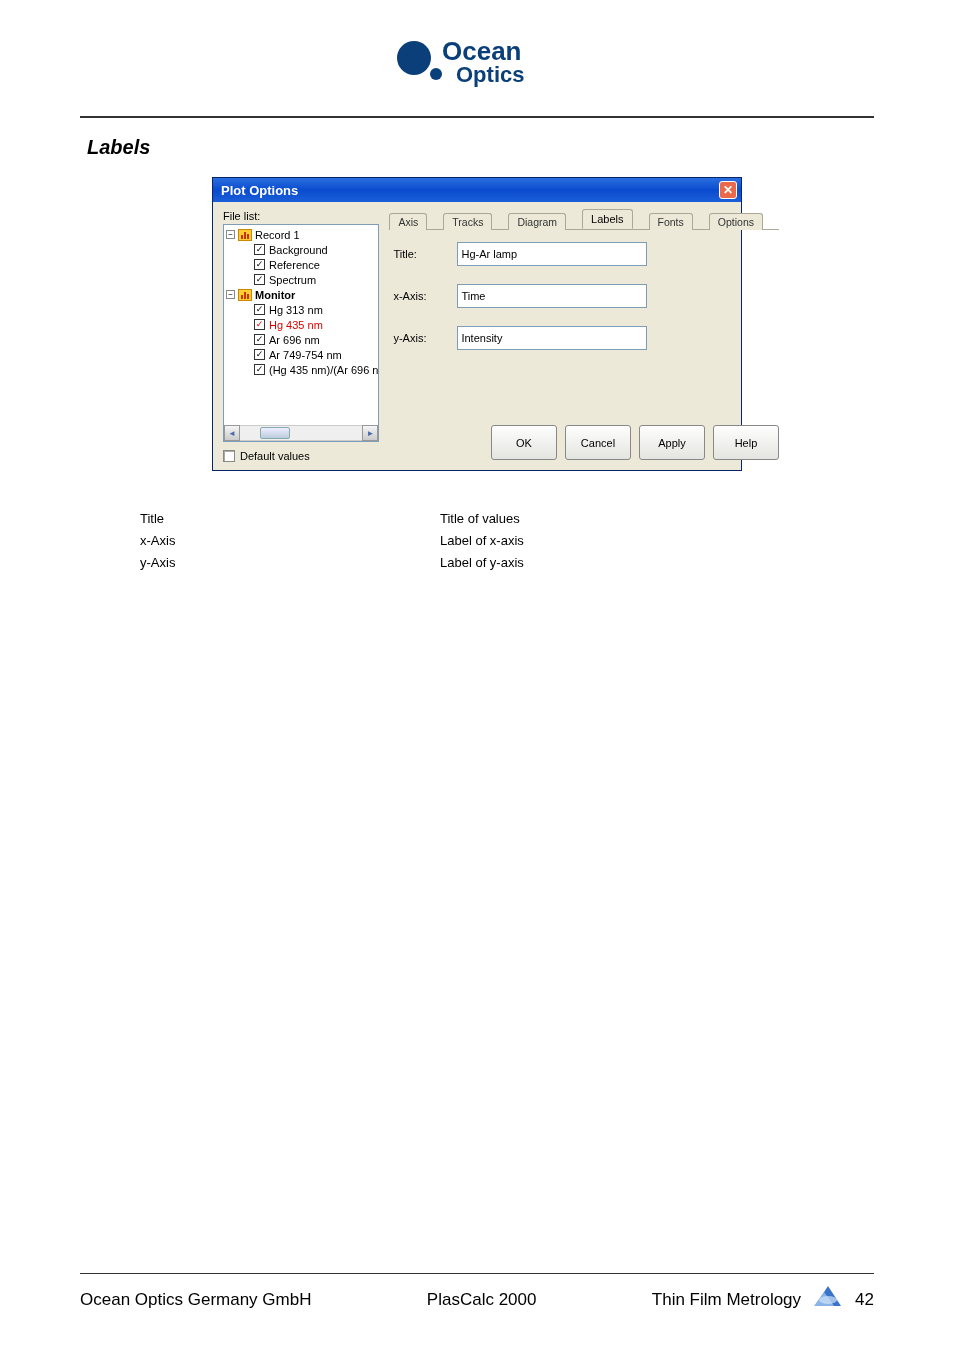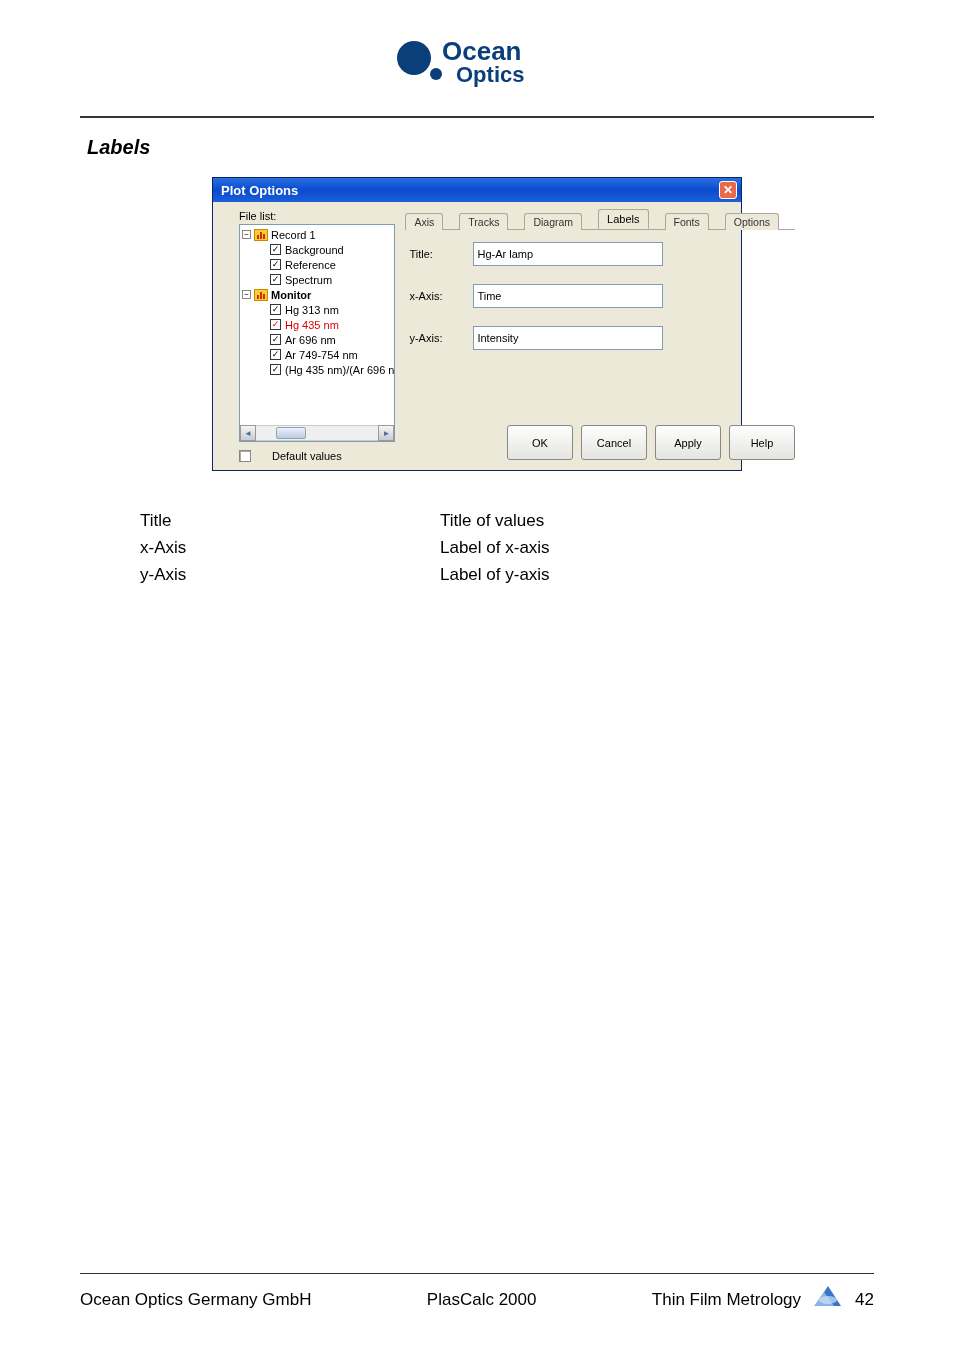--- a/index.html
+++ b/index.html
@@ -58,21 +58,21 @@
     border: 1px solid #fff;
     border-radius: 3px;
     color: #fff;
     display: flex; align-items: center; justify-content: center;
     font-weight: bold;
     font-size: 12px;
     line-height: 1;
   }
   .dlg-body {
     display: flex;
-    padding: 8px 10px 8px 26px;
+    padding: 8px 10px 8px 10px;
   }
   .left-pane {
     width: 160px;
   }
   .file-list-label {
     font-size: 11px;
     margin-bottom: 2px;
   }
   .tree {
     border: 1px solid #7f9db9;
@@ -139,21 +139,20 @@
     display: flex; align-items:center; justify-content:center;
     font-size: 8px; color:#4a6ea9;
   }
   .sc-track { flex:1; background:#efefef; position:relative; border-top:1px solid #ccc; border-bottom:1px solid #ccc;}
   .sc-thumb { position:absolute; left:20px; top:1px; bottom:1px; width:30px; background:linear-gradient(#eef,#bcd); border:1px solid #8aa; border-radius:2px;}
   .default-row {
     margin-top: 8px;
     display: flex;
     align-items: center;
     font-size: 11px;
-    gap: 16px;
   }
   .default-row .chk3d {
     width: 12px; height: 12px;
     border: 1px solid #888;
     background: #fff;
     box-shadow: inset 1px 1px 0 #aaa;
     margin-right: 5px;
   }
   .right-pane {
     flex: 1;
@@ -218,21 +217,21 @@
     width: 66px;
     height: 35px;
     font-size: 11px;
     border: 1px solid #888;
     background: linear-gradient(#fefefe,#e4e4e0);
     border-radius: 3px;
     font-family: Tahoma, Arial, sans-serif;
   }
   .desc-table {
     margin: 22px 0 0 60px;
-    font-size: 17px;
+    font-size: 13px;
   }
   .desc-table .drow {
     display: flex;
     margin-bottom: 7px;
   }
   .desc-table .dk { width: 300px; }
   .footer {
     position: absolute;
     left: 80px; right: 80px; bottom: 36px;
   }

